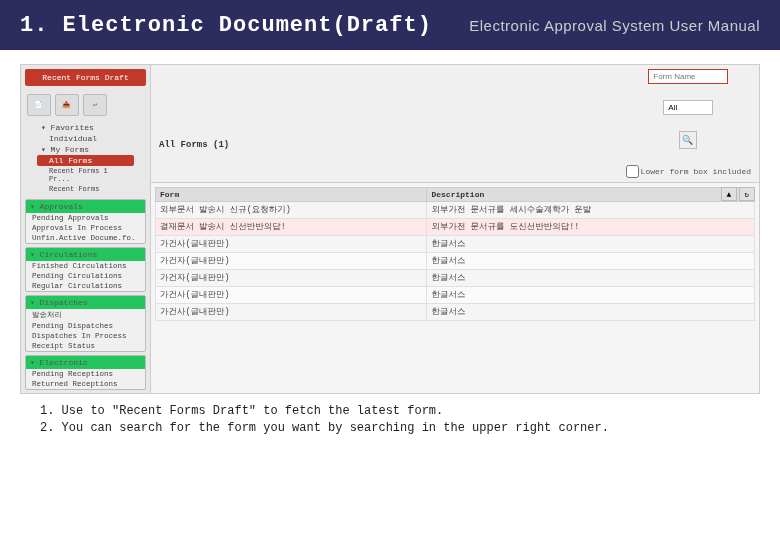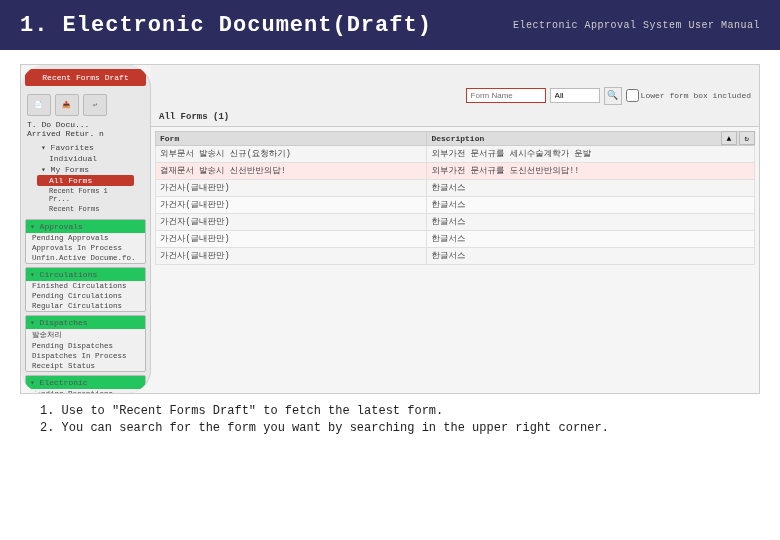--- a/index.html
+++ b/index.html
@@ -23,23 +23,23 @@
       height: 50px;
     }
     .header-title {
       font-size: 22px;
       font-weight: bold;
       color: #fff;
       font-family: 'Courier New', monospace;
       letter-spacing: 1px;
     }
     .header-subtitle {
-      font-size: 10px;
+      font-size: 15px;
       color: #ccc;
-      font-family: Liberation Mono, monospace;
+      font-family: Liberation Sans, sans-serif;
       letter-spacing: 0.5px;
     }
 
     
     .main-content {
       padding: 10px 20px;
       background: #fff;
     }
 
     
@@ -52,21 +52,20 @@
       margin-top: 4px;
     }
 
     
     .left-sidebar {
       width: 130px;
       background: #e8e8e8;
       border-right: 1px solid #ccc;
       overflow: hidden;
       font-size: 9px;
-      border-radius: 23px;
     }
 
     .sidebar-top-btn {
       background: #c0392b;
       color: white;
       padding: 4px 6px;
       margin: 4px;
       font-size: 8px;
       border-radius: 2px;
       text-align: center;
@@ -154,21 +153,22 @@
     }
     .right-top-bar-left {
       font-size: 9px;
       font-weight: bold;
       color: #333;
       margin-top: 43px;
     }
     .right-top-bar-right {
       display: flex;
       align-items: center;
-      gap: 4px;
+      gap: 16px;
+      flex-direction: column;
     }
     .search-box {
       border: 1px solid #c0392b;
       background: #fff;
       padding: 2px 4px;
       font-size: 8px;
       width: 80px;
     }
     .select-box {
       border: 1px solid #bbb;
@@ -316,24 +316,20 @@
   <div class="screenshot-area">
 
     <div class="left-sidebar">
       <div class="sidebar-top-btn">Recent Forms Draft</div>
 
       <div class="sidebar-icons">
         <div class="sidebar-icon-box">📄</div>
         <div class="sidebar-icon-box">📥</div>
         <div class="sidebar-icon-box">↩</div>
       </div>
-      <div class="sidebar-labels">
-        <span>T. Do Docu...</span>
-        <span>Arrived Retur. n</span>
-      </div>
 
       <div class="sidebar-section">
         <div class="sidebar-item">▾ Favorites</div>
         <div class="sidebar-item indented">Individual</div>
         <div class="sidebar-item">▾ My Forms</div>
         <div class="sidebar-item indented active">All Forms</div>
         <div class="sidebar-item indented" style="font-size:7px;">Recent Forms 1 Pr...</div>
         <div class="sidebar-item indented" style="font-size:7px;">Recent Forms</div>
       </div>
 

